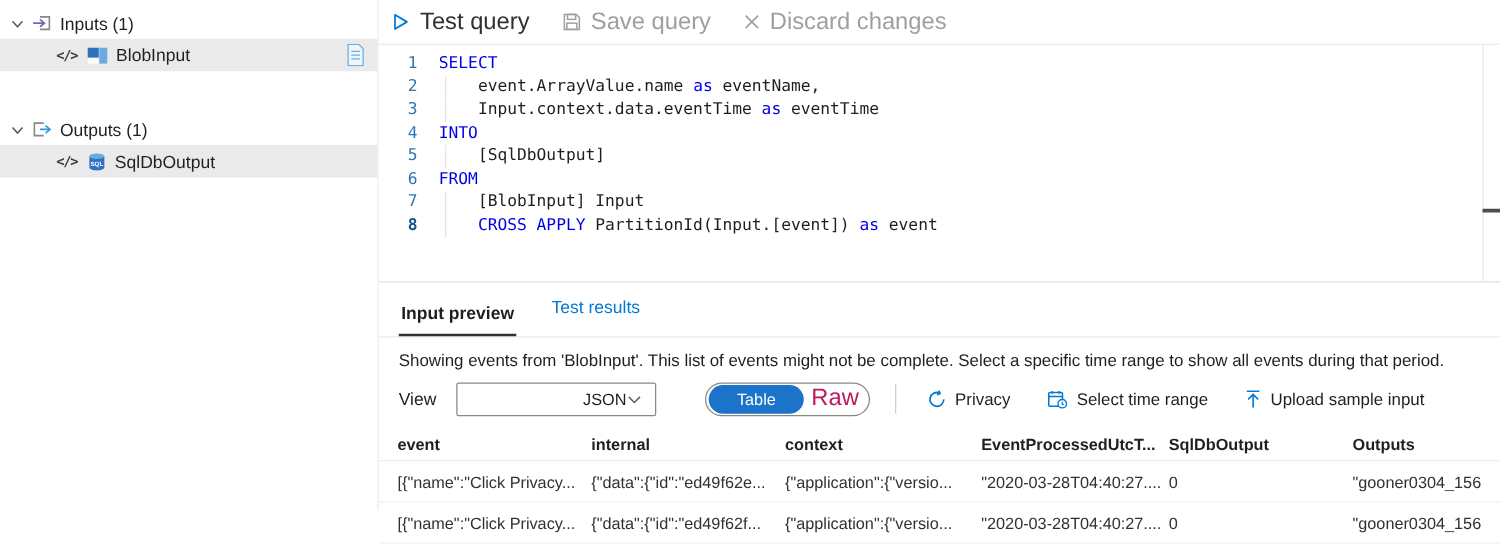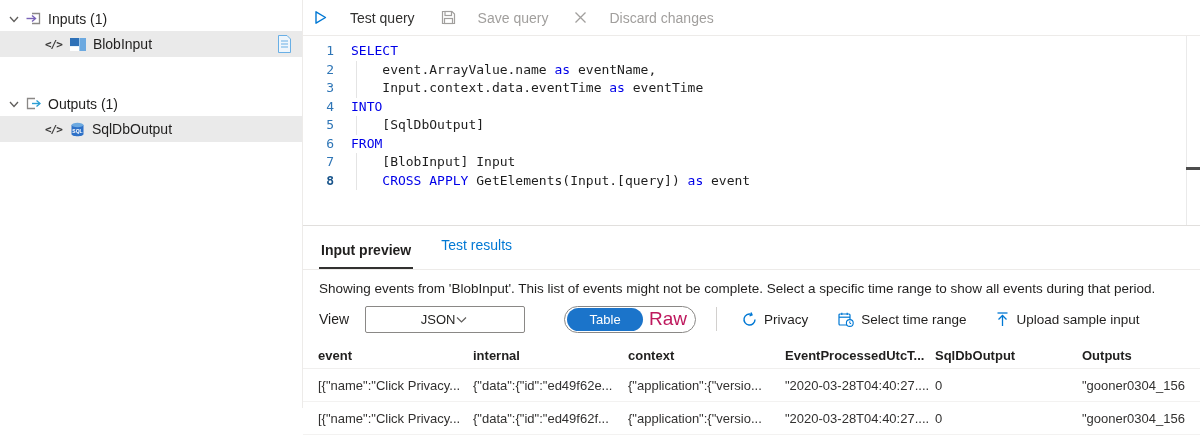--- a/index.html
+++ b/index.html
@@ -17,21 +17,21 @@
   .tree-item .item-icon { margin-right:7px; display:flex; }
   .doc-icon-wrap { position:absolute; right:10px; top:4px; display:flex; }
   #inputs-header { margin-top:6px; }
   #outputs-header { margin-top:34px; }
 
   
   #main { position:absolute; left:303px; top:0; width:897px; height:438px; }
 
   
   #toolbar { position:absolute; left:0; top:0; width:897px; height:36px; display:flex; align-items:center; padding-left:10px; border-bottom:1px solid #edebe9; background:#fff; }
-  .tb-btn { display:flex; align-items:center; gap:22px; font-size:14px; margin-right:26px; cursor:pointer; }
+  .tb-btn { display:flex; align-items:center; gap:8px; font-size:19px; margin-right:26px; cursor:pointer; }
   .tb-btn .lbl { color:#323130; }
   .tb-btn.disabled .lbl { color:#a19f9d; cursor:default; }
 
   
   #editor { position:absolute; left:0; top:36px; width:897px; height:190px; background:#fff; border-bottom:1px solid #e1dfdd; font-family:"DejaVu Sans Mono","Liberation Mono", monospace; font-size:13px; }
   #code-lines { position:absolute; left:0; top:6px; right:15px; }
   .code-line { display:flex; height:18.5px; line-height:18.5px; white-space:pre; }
   .line-num { width:48px; text-align:right; padding-right:17px; color:#2e75b6; flex:none; }
   .line-num.active { color:#17538a; font-weight:700; }
   .line-code { position:relative; flex:1; color:#1e1e1e; }
@@ -46,21 +46,21 @@
   .tab { font-size:14px; padding:0 2px 16px 2px; margin-right:26px; cursor:pointer; }
   .tab.active { color:#201f1e; font-weight:700; border-bottom:2px solid #323130; padding-bottom:9px; }
   .tab.inactive { color:#0078d4; }
 
   
   #message { position:absolute; left:16px; top:281px; font-size:13.5px; color:#201f1e; white-space:nowrap; }
 
   
   #controls { position:absolute; left:16px; top:303px; height:32px; display:flex; align-items:center; }
   #view-label { font-size:14px; color:#201f1e; margin-right:16px; }
-  #view-select { width:160px; height:27px; border:1px solid #8a8886; border-radius:2px; background:#fff; display:flex; align-items:center; justify-content:center; padding:0 10px 0 9px; font-size:13px; color:#201f1e; cursor:pointer; }
+  #view-select { width:160px; height:27px; border:1px solid #8a8886; border-radius:2px; background:#fff; display:flex; align-items:center; justify-content:flex-end; padding:0 10px 0 9px; font-size:13px; color:#201f1e; cursor:pointer; }
   #toggle { margin-left:39px; height:27px; border:1px solid #8a8886; border-radius:14px; display:flex; align-items:center; padding:0 2px; }
   #toggle-table { height:23px; width:76px; border-radius:12px; background:#1b74ca; color:#fff; font-size:13px; display:flex; align-items:center; justify-content:center; cursor:pointer; }
   #toggle-raw { width:50px; font-size:19px; color:#be185d; display:flex; align-items:center; justify-content:center; cursor:pointer; }
   .v-divider { width:1px; height:24px; background:#d2d0ce; margin:0 25px 0 20px; }
   .action-btn { display:flex; align-items:center; gap:7px; font-size:13.5px; color:#201f1e; margin-right:30px; cursor:pointer; white-space:nowrap; }
 
   
   #grid { position:absolute; left:0; top:343px; width:897px; }
   .grid-row { display:grid; grid-template-columns:155px 155px 157px 150px 147px 1fr; padding-left:15px; align-items:center; }
   #grid-header { height:26px; border-bottom:1px solid #f0efee; }
@@ -177,21 +177,21 @@
 
     <div id="editor">
       <div id="code-lines">
           <div class="code-line"><span class="line-num">1</span><span class="line-code"><span class="tok-kw">SELECT</span></span></div>
           <div class="code-line"><span class="line-num">2</span><span class="line-code"><i class="indent-guide"></i><span class="tok-txt">    event.ArrayValue.name </span><span class="tok-kw">as</span><span class="tok-txt"> eventName,</span></span></div>
           <div class="code-line"><span class="line-num">3</span><span class="line-code"><i class="indent-guide"></i><span class="tok-txt">    Input.context.data.eventTime </span><span class="tok-kw">as</span><span class="tok-txt"> eventTime</span></span></div>
           <div class="code-line"><span class="line-num">4</span><span class="line-code"><span class="tok-kw">INTO</span></span></div>
           <div class="code-line"><span class="line-num">5</span><span class="line-code"><i class="indent-guide"></i><span class="tok-txt">    [SqlDbOutput]</span></span></div>
           <div class="code-line"><span class="line-num">6</span><span class="line-code"><span class="tok-kw">FROM</span></span></div>
           <div class="code-line"><span class="line-num">7</span><span class="line-code"><i class="indent-guide"></i><span class="tok-txt">    [BlobInput] Input</span></span></div>
-          <div class="code-line"><span class="line-num active">8</span><span class="line-code"><i class="indent-guide"></i><span class="tok-txt">    </span><span class="tok-kw">CROSS APPLY</span><span class="tok-txt"> GetElements(Input.[query]) </span><span class="tok-kw">as</span><span class="tok-txt"> event</span></span></div>
+          <div class="code-line"><span class="line-num active">8</span><span class="line-code"><i class="indent-guide"></i><span class="tok-txt">    </span><span class="tok-kw">CROSS APPLY</span><span class="tok-txt"> PartitionId(Input.[event]) </span><span class="tok-kw">as</span><span class="tok-txt"> event</span></span></div>
         </div>
       <div id="overview-ruler">
         <div id="ruler-marker"></div>
       </div>
     </div>
 
     <div id="tabbar">
       <div class="tab active">Input preview</div>
       <div class="tab inactive">Test results</div>
     </div>

